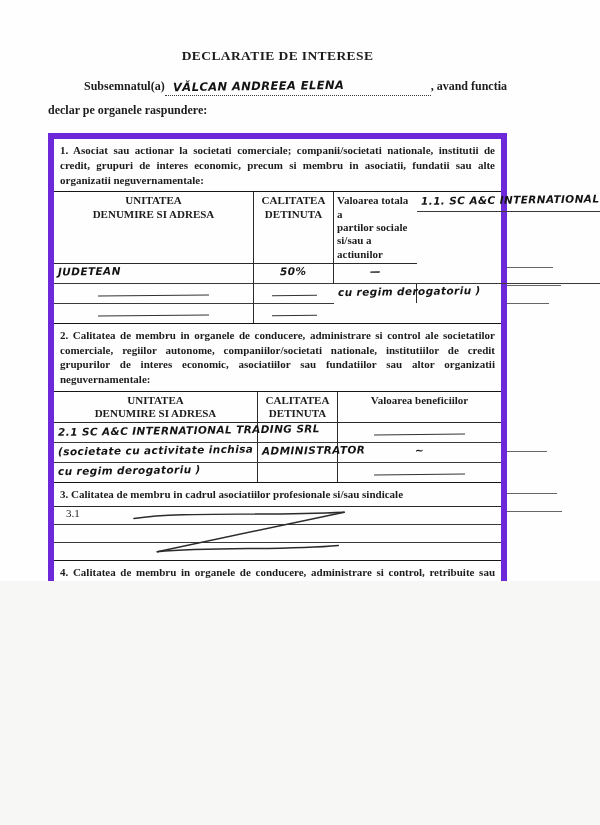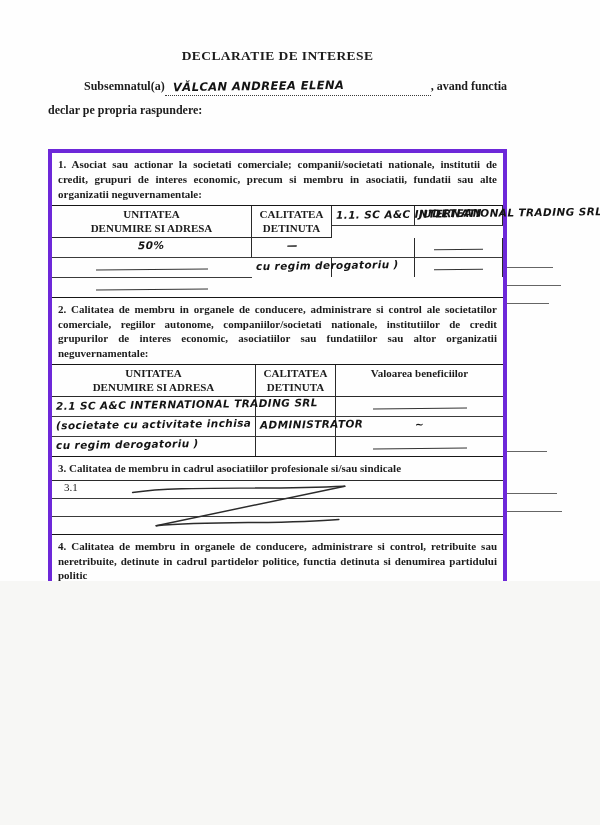--- a/index.html
+++ b/index.html
@@ -33,21 +33,21 @@
     display:inline-block;
     font-family:"DejaVu Sans", sans-serif;
     font-style:italic; font-weight:600;
     font-size:11.5px; letter-spacing:.4px;
     transform:rotate(-.8deg); white-space:nowrap;
     color:#141414;
   }
   .declar { margin-top:7px; font-weight:bold; font-size:12px; }
 
   
-  .box { margin-top:31px; border:4px solid #6d28d9; }
+  .box { margin-top:15px; border:6px solid #6d28d9; }
   .shead {
     font-weight:bold; font-size:11px; line-height:1.33;
     text-align:justify; padding:4px 6px;
   }
   .sec { border-top:1.6px solid #161616; }
 
   
   .tbl { display:grid; border-top:1.6px solid #161616; font-size:11px; }
   .t1 { grid-template-columns:200px 80px 83px 1fr; }
   .t2 { grid-template-columns:204px 80px 1fr; }
@@ -110,32 +110,35 @@
 
     <div class="intro">
       <div class="iline">
         <span class="indent"></span>
         <span>Subsemnatul(a)</span>
         <span class="dotfill">
           <span class="hand">VĂLCAN ANDREEA ELENA</span>
         </span>
         <span>, avand functia</span>
       </div>
-      <div class="declar">declar pe propria raspundere:</div>
+      <div class="declar">declar pe organele raspundere:</div>
     </div>
 
     <div class="box">
 
       <div>
         <div class="shead">1. Asociat sau actionar la societati comerciale; companii/societati nationale, institutii de credit, grupuri de interes economic, precum si membru in asociatii, fundatii sau alte organizatii neguvernamentale:</div>
         <div class="tbl t1">
           <div class="cell hc vb">UNITATEA
 DENUMIRE SI ADRESA</div>
           <div class="cell hc vb">CALITATEA
 DETINUTA</div>
+          <div class="cell hc left">Valoarea totala a
+partilor sociale
+si/sau a actiunilor</div>
 
           <div class="cell bc vb">
             <span class="hand">1.1. SC A&amp;C INTERNATIONAL TRADING SRL</span>
           </div>
           <div class="cell bc vb">
             <span class="hand">JUDETEAN</span>
           </div>
           <div class="cell bc vb center">
             <span class="hand">50%</span>
           </div>

